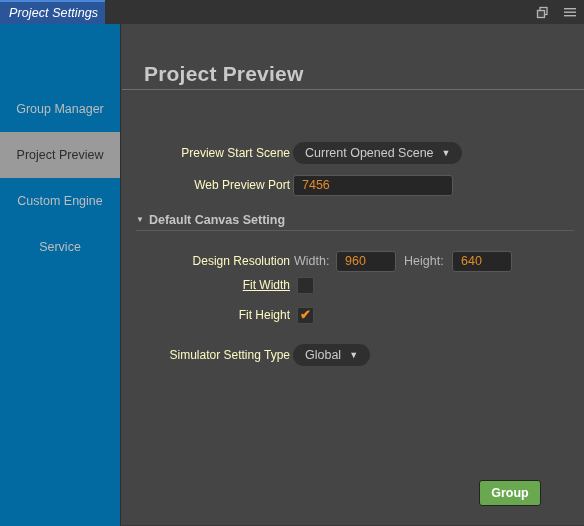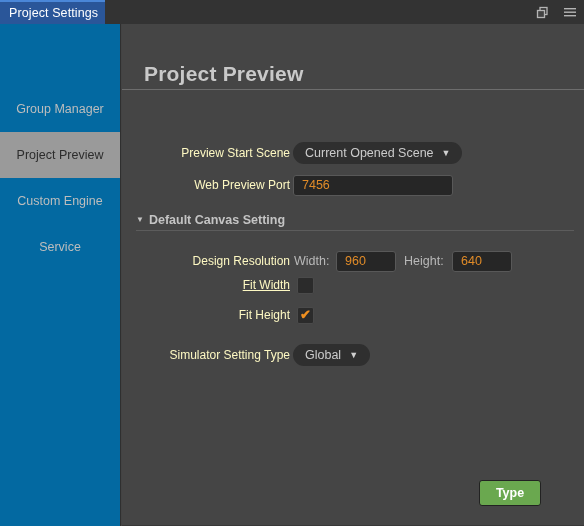--- a/index.html
+++ b/index.html
@@ -24,20 +24,21 @@
   }
 
   
   .titlebar {
     position: absolute;
     left: 0; top: 0;
     width: 584px;
     height: 24px;
     background: #333333;
     box-sizing: border-box;
+    font-style: italic;
   }
   .tab {
     position: absolute;
     left: 0; top: 0;
     width: 105px;
     height: 24px;
     background: #2a5699;
     border-top: 2px solid #4a87d8;
     box-sizing: border-box;
     display: flex;
@@ -351,17 +352,17 @@
 
     <div class="row" style="top:318px;">
       <span class="field-label lbl-main">Simulator Setting Type</span>
       <div class="dropdown" style="position:absolute; left:171px;">
         <span>Global</span>
         <span class="caret">▼</span>
       </div>
     </div>
 
     <div class="save-btn">
-      <span>Type</span>
+      <span>Group</span>
     </div>
 
   </div>
 </div>
 
 </body></html>

